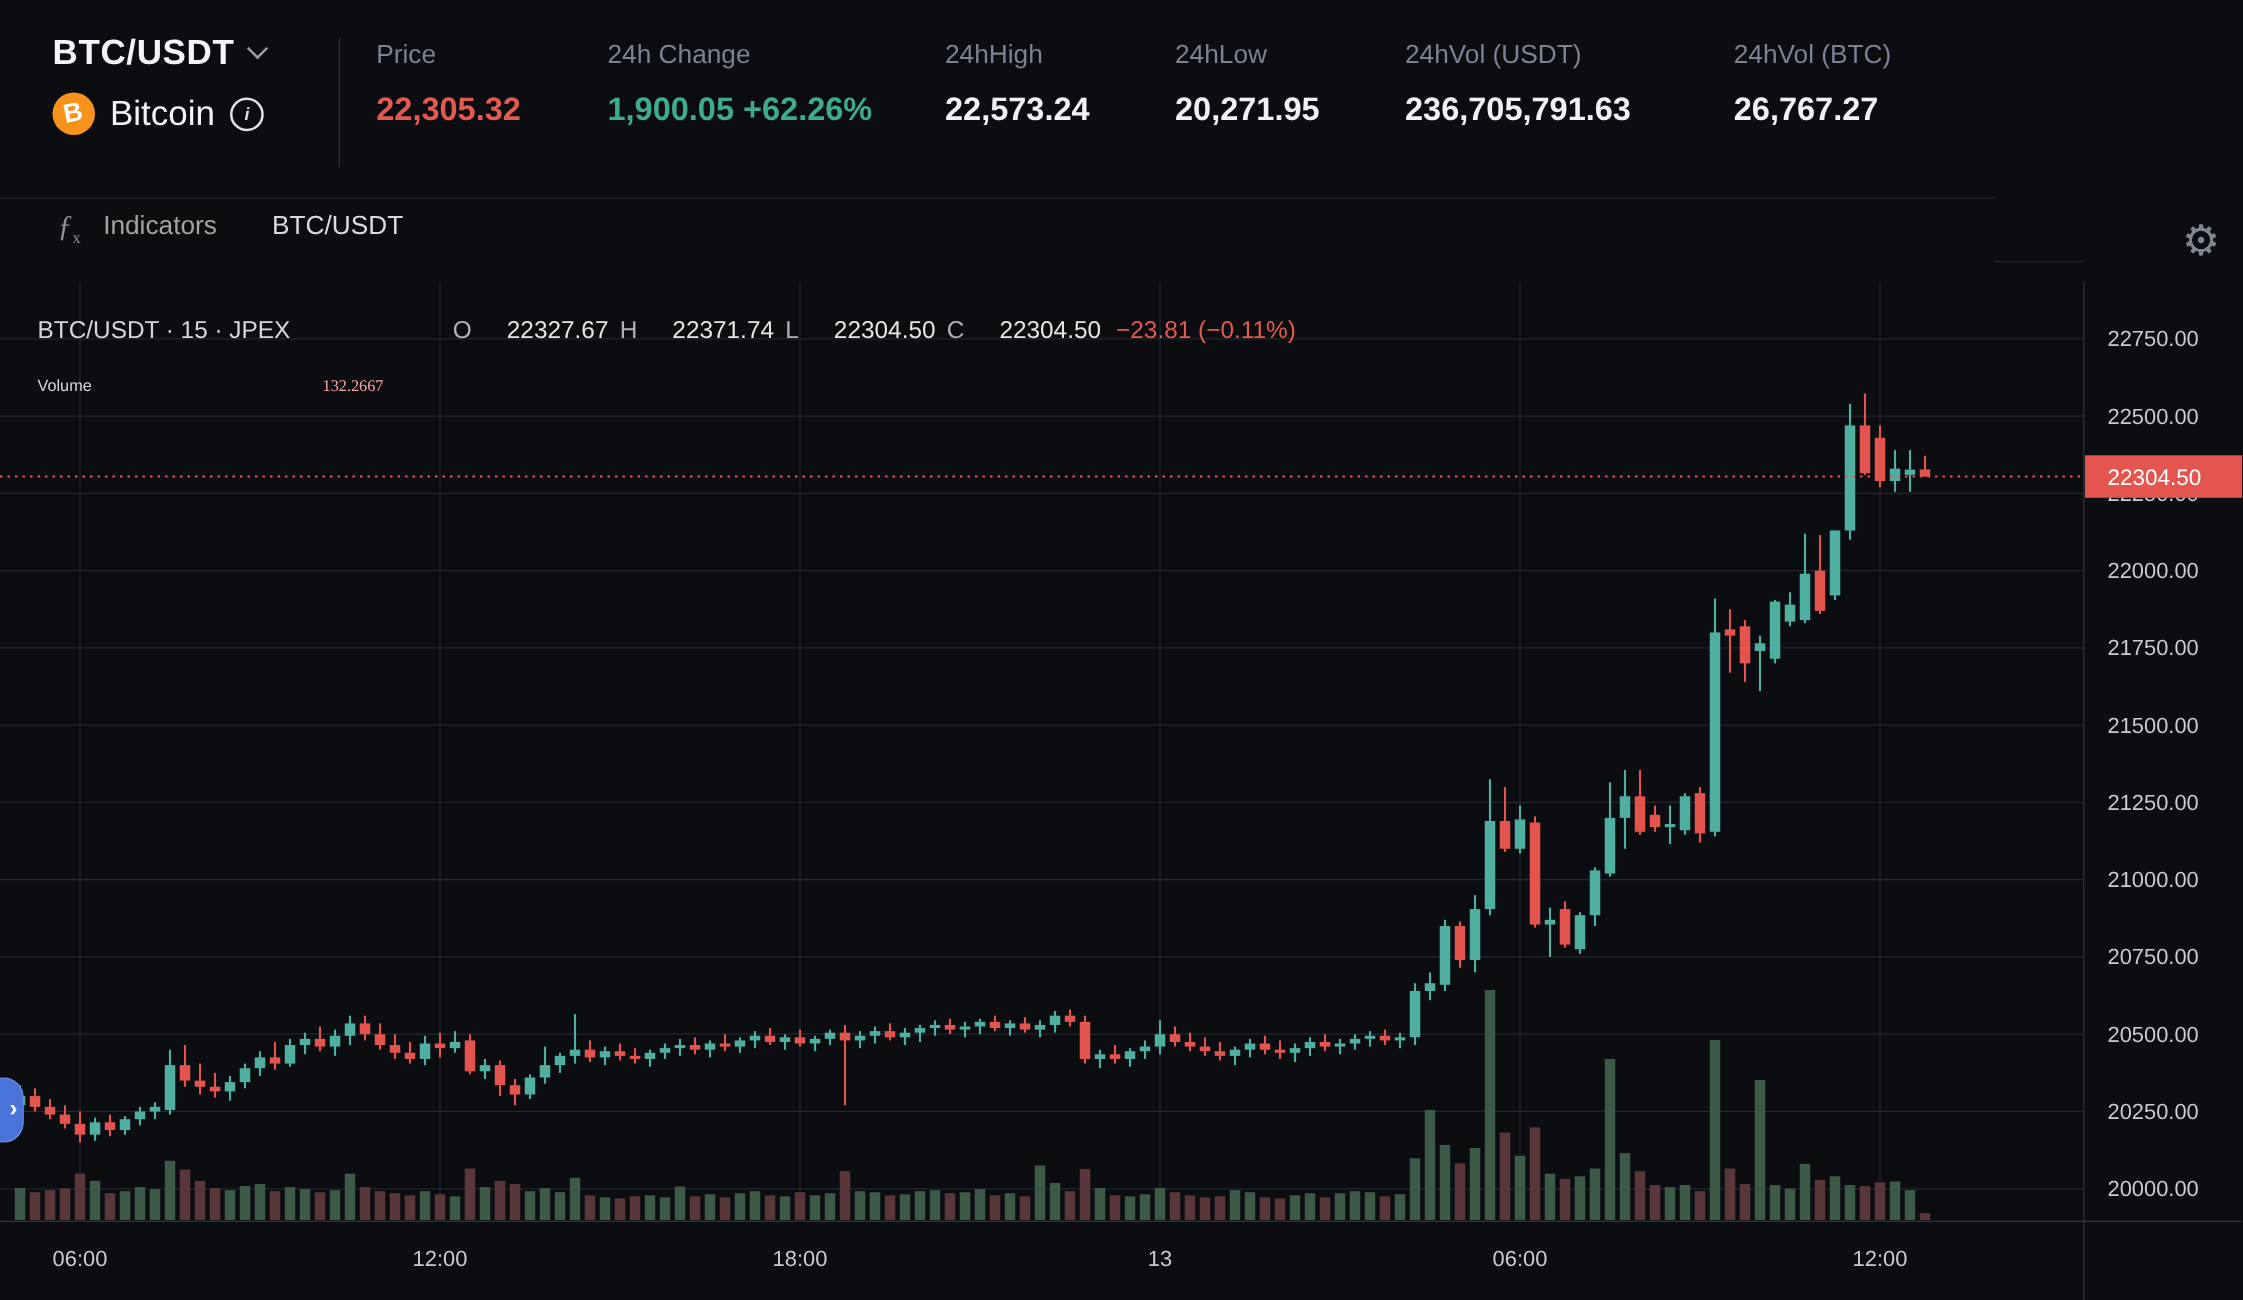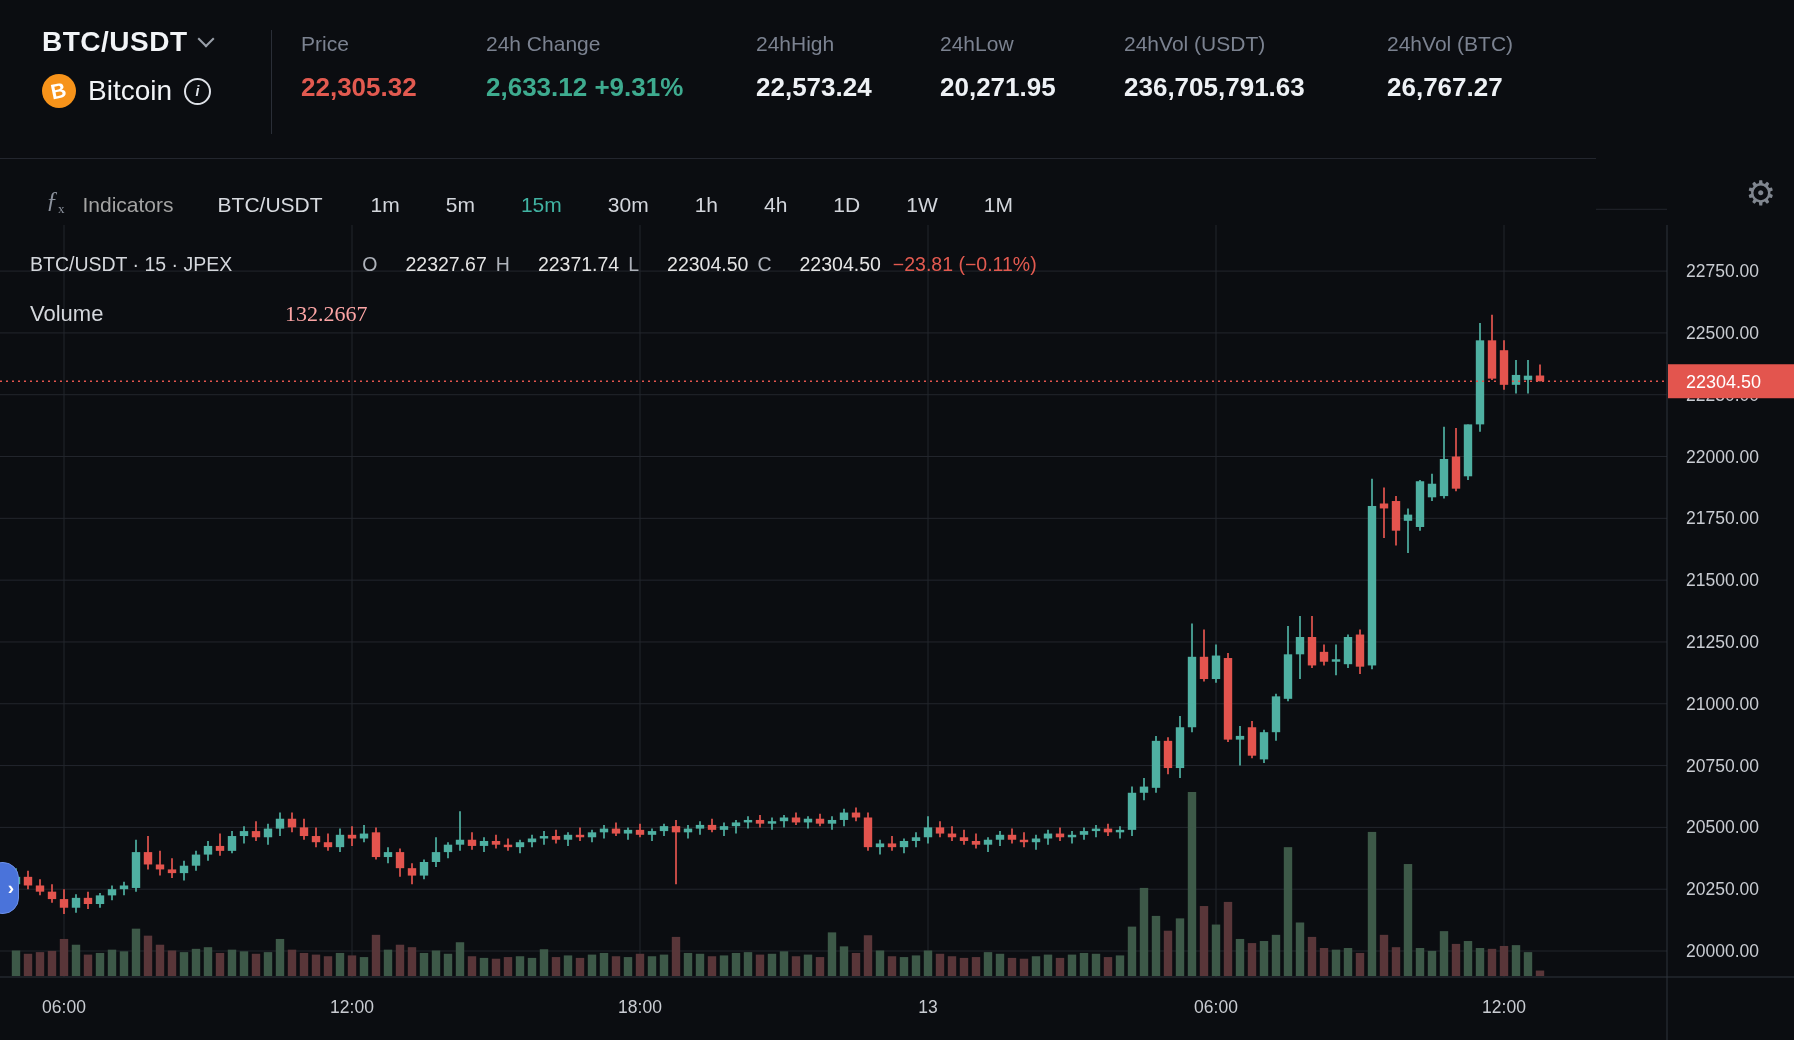--- a/index.html
+++ b/index.html
@@ -18,38 +18,38 @@
   .coin-name{font-size:28px;color:#f2f4f7;}
   .info-ic{width:23px;height:23px;border:2px solid #dfe2e8;border-radius:50%;margin-left:12px;
            display:flex;align-items:center;justify-content:center;font-size:14px;color:#dfe2e8;font-style:italic;font-weight:700;}
   .hdr-divider{position:absolute;left:271px;top:30px;width:1px;height:104px;background:#2a2e37;}
   .stat{position:absolute;top:0;height:158px;}
   .stat .lbl{position:absolute;top:32px;font-size:21px;color:#7b8290;white-space:nowrap;text-align:center;}
   .stat .val{position:absolute;top:72px;font-size:26px;font-weight:600;color:#eef1f5;white-space:nowrap;}
   .val.red{color:#e25a50;} .val.green{color:#3eab8f;}
   
   .toolbar{position:absolute;left:0;top:158px;width:1596px;height:48px;background:#0b0d11;
-           border-top:1px solid #23262e;z-index:4;display:flex;align-items:flex-end;padding-top:10px;box-sizing:content-box;}
+           border-top:1px solid #23262e;z-index:4;display:flex;align-items:flex-start;padding-top:10px;box-sizing:content-box;}
   .fx{margin-left:46px;color:#8b919c;font-size:24px;font-family:"Liberation Serif",serif;font-style:italic;}
   .fx sub{font-size:13px;font-style:normal;}
   .tb-ind{margin-left:18px;font-size:21px;color:#a3a3a3;}
   .tb-sym{margin-left:44px;font-size:21px;color:#d8dbe0;}
   .tf-group{display:flex;margin-left:48px;}
   .tf{font-size:21px;color:#d3d6dc;margin-right:46px;cursor:pointer;}
   .tf.active{color:#41b3a3;}
   .gear{position:absolute;right:18px;top:176px;font-family:"DejaVu Sans",sans-serif;
         font-size:34px;color:#80868f;z-index:5;line-height:1;}
   
   .legend1{position:absolute;left:30px;top:253px;z-index:3;font-size:19.5px;display:flex;align-items:center;white-space:nowrap;}
   .series-title{color:#d4d7dc;}
   .ohlc{margin-left:130px;display:flex;}
   .ohlc .k{color:#aeb2ba;margin-left:9px;}
   .ohlc .v{color:#e5e5e5;margin-left:28px;}
   .chg{color:#e25a50;margin-left:12px;}
-  .legend2{position:absolute;left:30px;top:301px;z-index:3;font-size:22px;display:flex;white-space:nowrap;gap:27px;}
+  .legend2{position:absolute;left:30px;top:301px;z-index:3;font-size:13px;display:flex;white-space:nowrap;}
   .vol-lbl{color:#d4d7dc;width:228px;display:inline-block;}
   .vol-val{color:#fca5a5;font-family:Liberation Serif, serif;}
   .drawer-pill{position:absolute;left:-14px;top:862px;width:31px;height:50px;border-radius:16px;
                background:#4a73da;border:1px solid #6b8fe8;z-index:3;display:flex;align-items:center;justify-content:flex-end;}
   .drawer-pill span{color:#fff;font-size:19px;margin-right:4px;font-weight:700;}
   svg#chart{position:absolute;left:0;top:0;z-index:1;}
   text{font-family:"Liberation Sans",sans-serif;}
 </style>
 </head>
 <body>
@@ -768,21 +768,21 @@
       </div>
     </div>
     <div class="hdr-divider"></div>
     <div id="stats">
         <div class="stat" style="left: 301px;">
           <div class="lbl">Price</div>
           <div class="val red">22,305.32</div>
         </div>
         <div class="stat" style="left: 486px;">
           <div class="lbl">24h Change</div>
-          <div class="val green">2,633.12 +9.31%</div>
+          <div class="val green">1,900.05 +62.26%</div>
         </div>
         <div class="stat" style="left: 756px;">
           <div class="lbl">24hHigh</div>
           <div class="val white">22,573.24</div>
         </div>
         <div class="stat" style="left: 940px;">
           <div class="lbl">24hLow</div>
           <div class="val white">20,271.95</div>
         </div>
         <div class="stat" style="left: 1124px;">
@@ -793,31 +793,20 @@
           <div class="lbl">24hVol (BTC)</div>
           <div class="val white">26,767.27</div>
         </div>
       </div>
   </div>
 
   <div class="toolbar">
     <span class="fx">ƒ<sub>x</sub></span>
     <span class="tb-ind">Indicators</span>
     <span class="tb-sym">BTC/USDT</span>
-    <div class="tf-group">
-        <span class="tf">1m</span>
-        <span class="tf">5m</span>
-        <span class="tf active">15m</span>
-        <span class="tf">30m</span>
-        <span class="tf">1h</span>
-        <span class="tf">4h</span>
-        <span class="tf">1D</span>
-        <span class="tf">1W</span>
-        <span class="tf">1M</span>
-      </div>
   </div>
   <span class="gear">⚙</span>
 
   <div class="legend1">
     <span class="series-title">BTC/USDT · 15 · JPEX</span>
     <span class="ohlc">
       <span class="k" style="margin-left:0">O</span>
         <span class="v">22327.67</span>
       <span class="k">H</span>
         <span class="v">22371.74</span>

